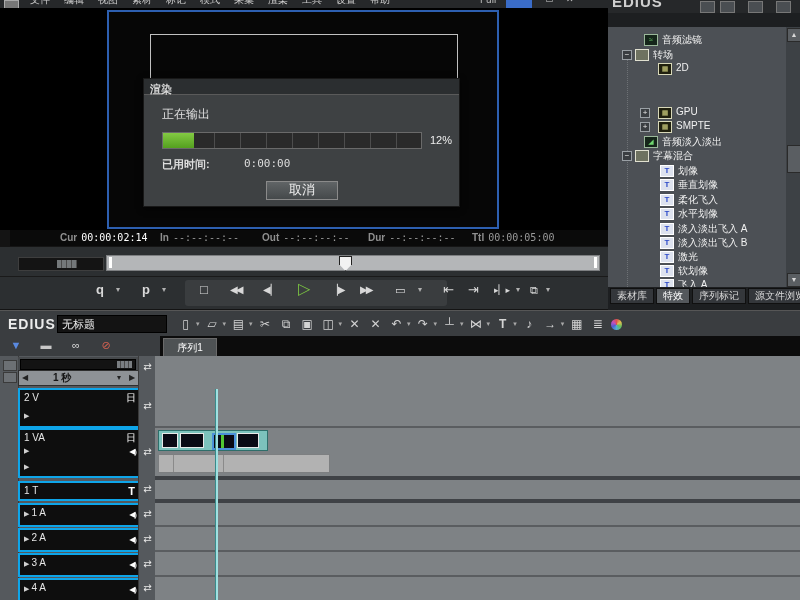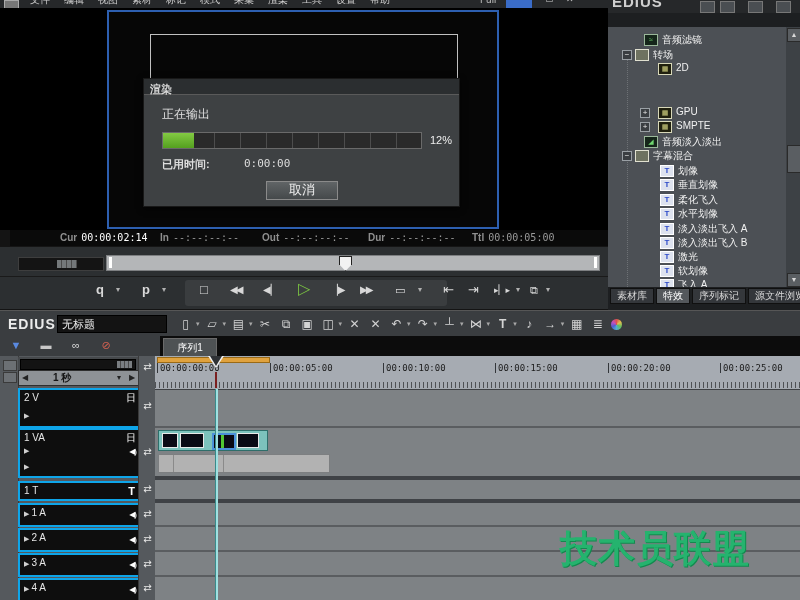--- a/index.html
+++ b/index.html
@@ -436,33 +436,20 @@
       <span class="syncb" style="top:44px">⇄</span>
       <span class="syncb" style="top:90px">⇄</span>
       <span class="syncb" style="top:127px">⇄</span>
       <span class="syncb" style="top:152px">⇄</span>
       <span class="syncb" style="top:177px">⇄</span>
       <span class="syncb" style="top:202px">⇄</span>
       <span class="syncb" style="top:226px">⇄</span>
     </div>
 
     <div class="canvas">
-      <div class="ruler">
-        <div class="rendered-bar"></div>
-        <span class="rlabel" style="left:2px">00:00:00:00</span>
-        <span class="rlabel" style="left:115px">00:00:05:00</span>
-        <span class="rlabel" style="left:228px">00:00:10:00</span>
-        <span class="rlabel" style="left:340px">00:00:15:00</span>
-        <span class="rlabel" style="left:453px">00:00:20:00</span>
-        <span class="rlabel" style="left:565px">00:00:25:00</span>
-        <div class="ticks"></div>
-        <div class="ph-tick"></div>
-        <div class="ph-tri-outer"></div>
-        <div class="ph-tri-inner"></div>
-      </div>
 
       <div class="lane-sep" style="top:70px"></div>
       <div class="lane-sep thick" style="top:120px"></div>
       <div class="lane-sep thick" style="top:143px"></div>
       <div class="lane-sep" style="top:169px"></div>
       <div class="lane-sep" style="top:194px"></div>
       <div class="lane-sep" style="top:219px"></div>
 
       <div class="cliparea">
         <div class="clip" style="left:3px;width:14px"></div>
@@ -472,17 +459,16 @@
         </div>
         <div class="clip" style="left:78px;width:20px"></div>
       </div>
       <div class="audiobar">
         <div class="audiodiv" style="left:14px"></div>
         <div class="audiodiv" style="left:64px"></div>
       </div>
 
       <div class="playline"></div>
 
-      <div class="wm-title">技术员联盟</div>
     </div>
   </div>
 
 </div>
 
 </body></html>

